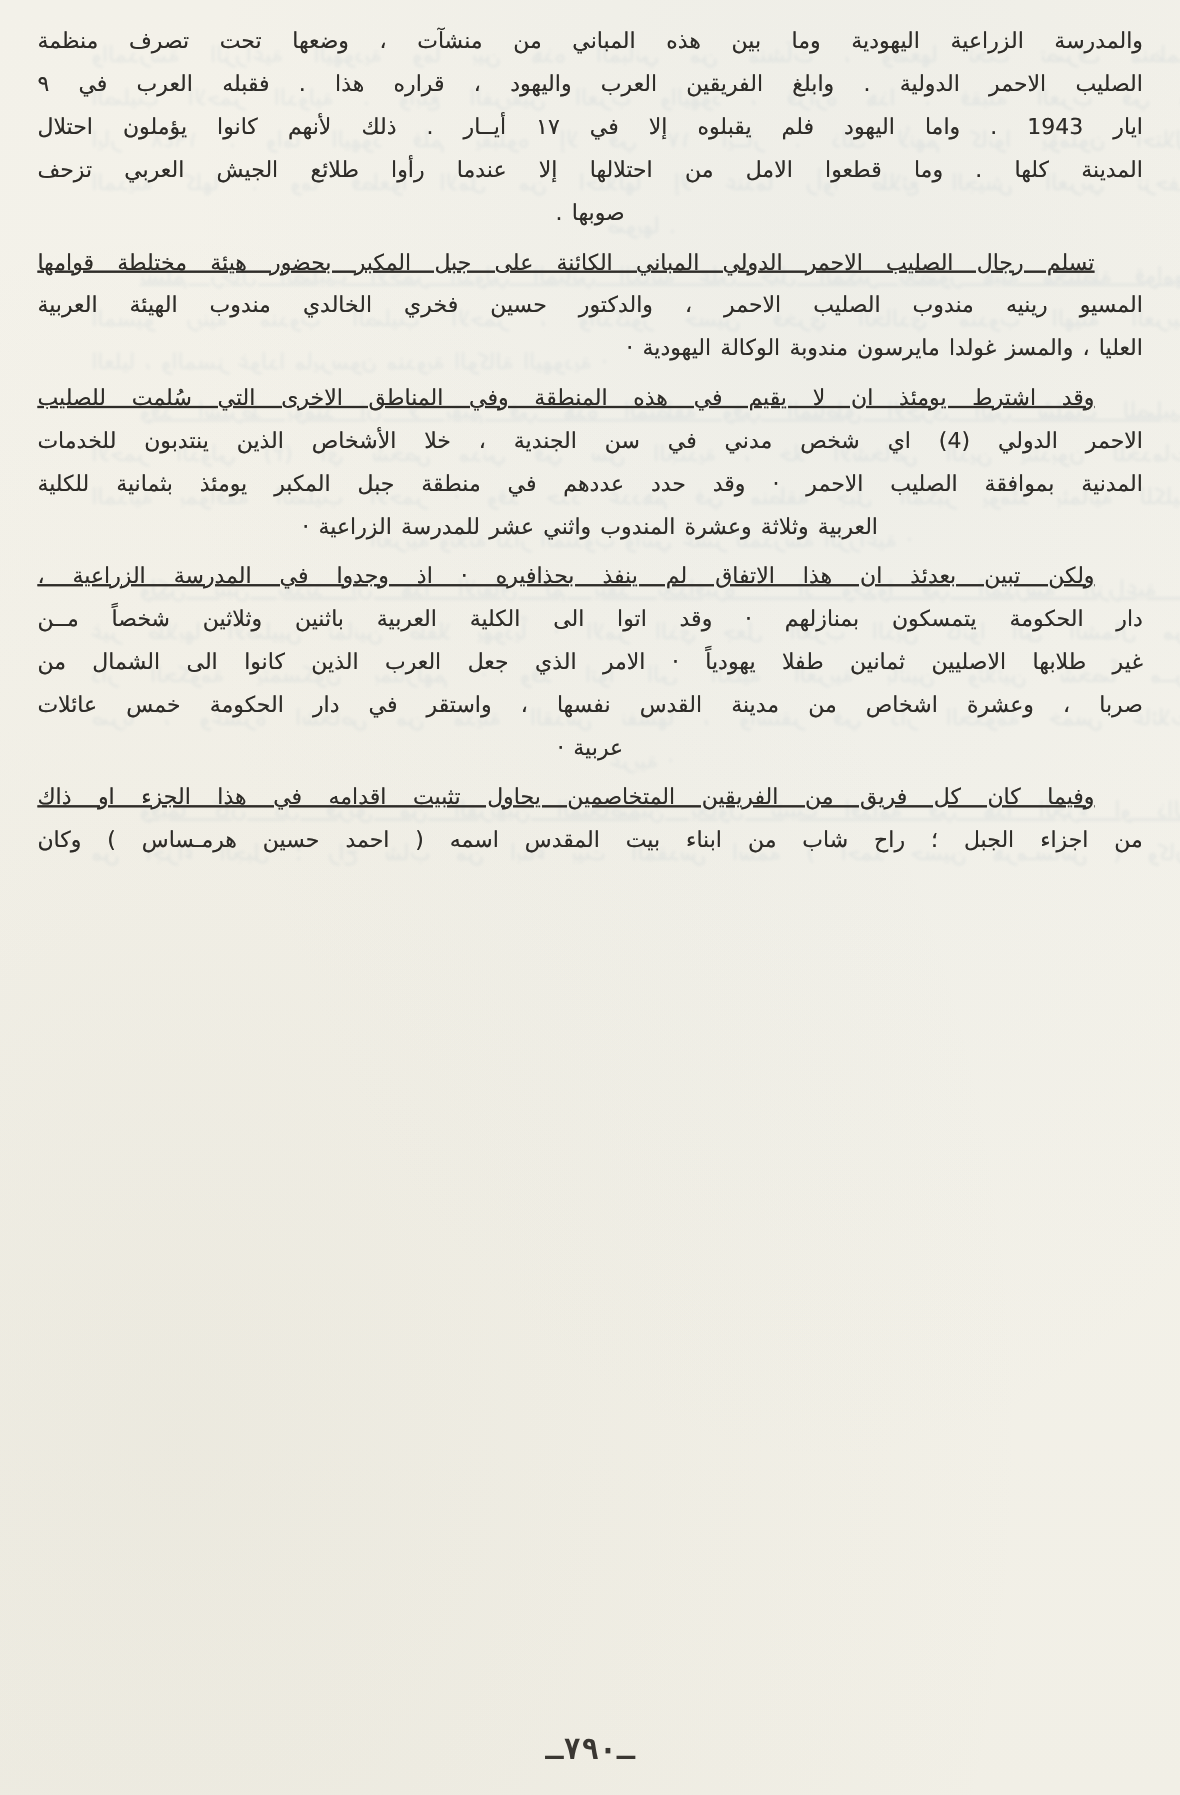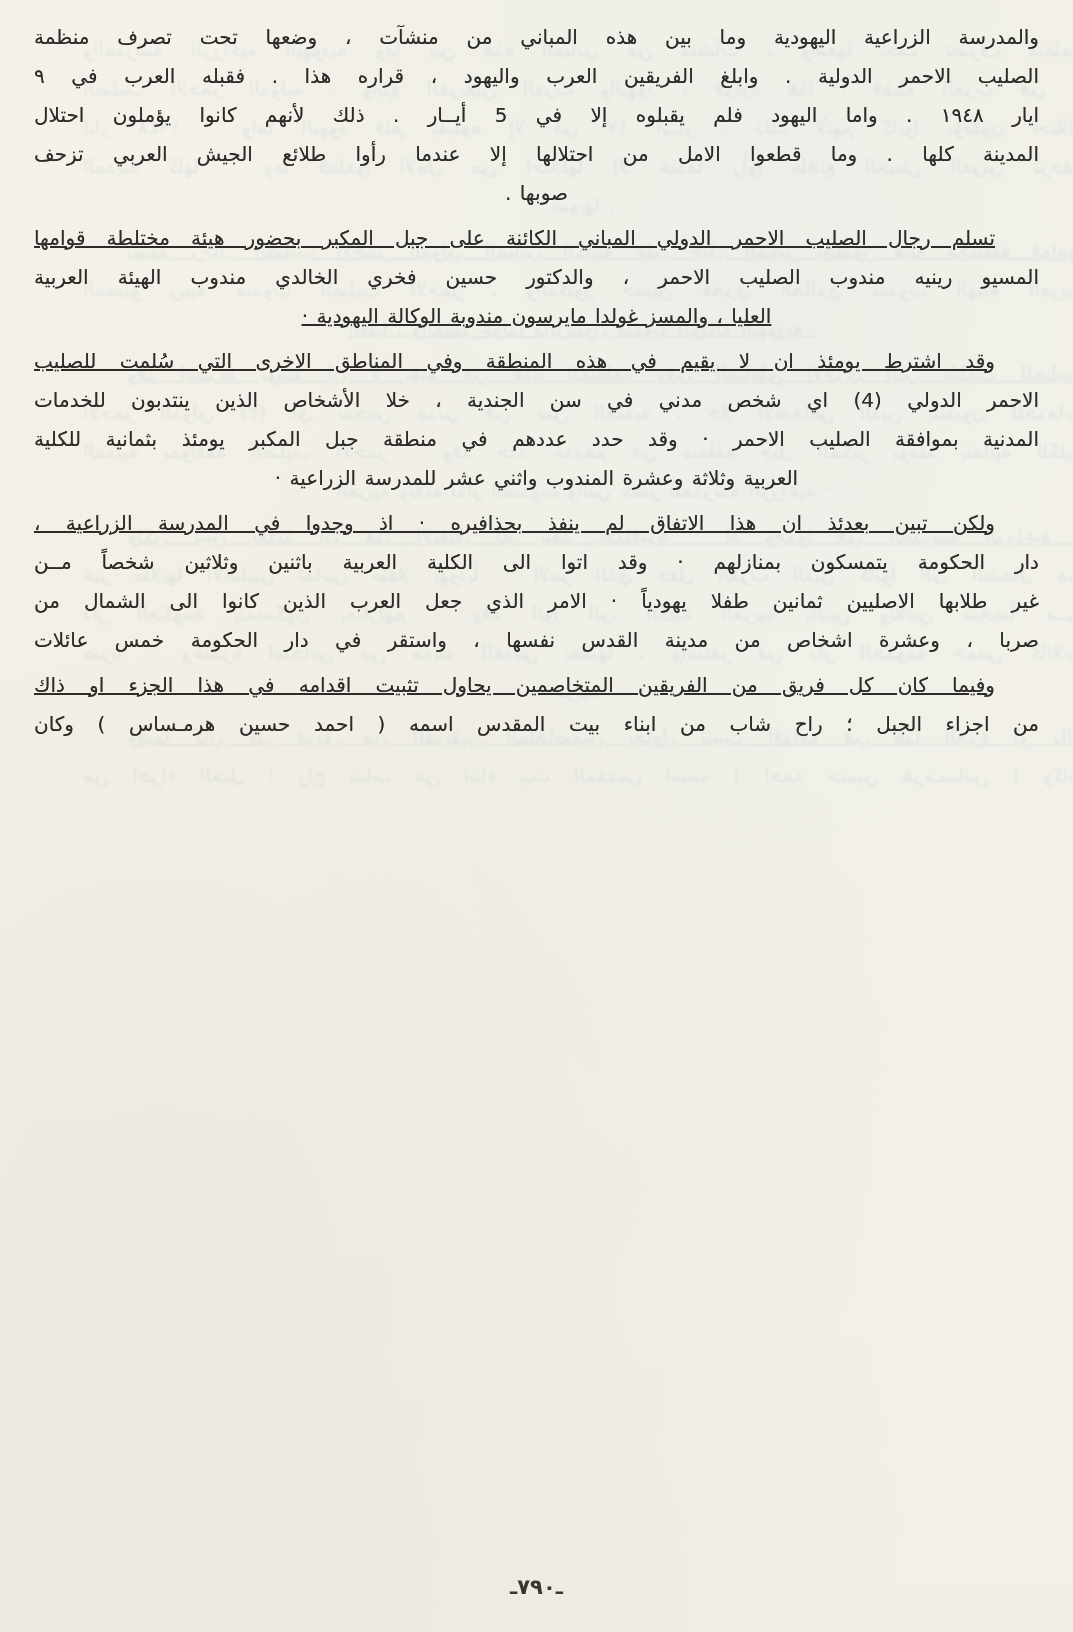--- a/index.html
+++ b/index.html
@@ -52,33 +52,34 @@
     white-space: normal;
     letter-spacing: 0;
     word-spacing: 2px;
     text-shadow: 0 0 0.6px rgba(40,38,34,0.55);
   }
   .line.just {
     text-align: justify;
     text-align-last: justify;
   }
   .line.right { text-align: center; }
-  .line.cent  { text-align: center; text-decoration: underline; }
+  .line.cent  { text-align: right; }
   .line.indent { text-indent: 44px; text-decoration: underline; }
   .page-number {
     position: absolute;
     left: 0;
     right: 0;
     top: 1575px;
     text-align: center;
-    font-size: 21px;
+    font-size: 27px;
     font-weight: bold;
     color: #3a3732;
     letter-spacing: 2px;
     z-index: 1;
+    font-family: Liberation Mono, monospace;
   }
 </style>
 </head>
 <body>
 
 <div class="page">
 
   <div class="ghost" aria-hidden="true">
       <div class="para">
         <div class="line just">والمدرسة الزراعية اليهودية وما بين هذه المباني من منشآت ، وضعها تحت تصرف منظمة</div>
@@ -108,40 +109,41 @@
       <div class="para">
         <div class="line just indent">وفيما كان كل فريق من الفريقين المتخاصمين يحاول تثبيت اقدامه في هذا الجزء او ذاك</div>
         <div class="line just">من اجزاء الجبل ؛ راح شاب من ابناء بيت المقدس اسمه ( احمد حسين هرمـساس ) وكان</div>
       </div>
     </div>
 
   <div class="body-text">
       <div class="para">
         <div class="line just">والمدرسة الزراعية اليهودية وما بين هذه المباني من منشآت ، وضعها تحت تصرف منظمة</div>
         <div class="line just">الصليب الاحمر الدولية . وابلغ الفريقين العرب واليهود ، قراره هذا . فقبله العرب في ٩</div>
-        <div class="line just">ايار ١٩٤٨ . واما اليهود فلم يقبلوه إلا في 5 أيــار . ذلك لأنهم كانوا يؤملون احتلال</div>
+        <div class="line just">ايار 1943 . واما اليهود فلم يقبلوه إلا في ١٧ أيــار . ذلك لأنهم كانوا يؤملون احتلال</div>
         <div class="line just">المدينة كلها . وما قطعوا الامل من احتلالها إلا عندما رأوا طلائع الجيش العربي تزحف</div>
         <div class="line right">صوبها .</div>
       </div>
       <div class="para">
         <div class="line just indent">تسلم رجال الصليب الاحمر الدولي المباني الكائنة على جبل المكبر بحضور هيئة مختلطة قوامها</div>
         <div class="line just">المسيو رينيه مندوب الصليب الاحمر ، والدكتور حسين فخري الخالدي مندوب الهيئة العربية</div>
         <div class="line cent">العليا ، والمسز غولدا مايرسون مندوبة الوكالة اليهودية ·</div>
       </div>
       <div class="para">
         <div class="line just indent">وقد اشترط يومئذ ان لا يقيم في هذه المنطقة وفي المناطق الاخرى التي سُلمت للصليب</div>
         <div class="line just">الاحمر الدولي (4) اي شخص مدني في سن الجندية ، خلا الأشخاص الذين ينتدبون للخدمات</div>
         <div class="line just">المدنية بموافقة الصليب الاحمر · وقد حدد عددهم في منطقة جبل المكبر يومئذ بثمانية للكلية</div>
         <div class="line right">العربية وثلاثة وعشرة المندوب واثني عشر للمدرسة الزراعية ·</div>
       </div>
       <div class="para">
         <div class="line just indent">ولكن تبين بعدئذ ان هذا الاتفاق لم ينفذ بحذافيره · اذ وجدوا في المدرسة الزراعية ،</div>
         <div class="line just">دار الحكومة يتمسكون بمنازلهم · وقد اتوا الى الكلية العربية باثنين وثلاثين شخصاً مــن</div>
         <div class="line just">غير طلابها الاصليين ثمانين طفلا يهودياً · الامر الذي جعل العرب الذين كانوا الى الشمال من</div>
         <div class="line just">صربا ، وعشرة اشخاص من مدينة القدس نفسها ، واستقر في دار الحكومة خمس عائلات</div>
+        <div class="line right">عربية ·</div>
       </div>
       <div class="para">
         <div class="line just indent">وفيما كان كل فريق من الفريقين المتخاصمين يحاول تثبيت اقدامه في هذا الجزء او ذاك</div>
         <div class="line just">من اجزاء الجبل ؛ راح شاب من ابناء بيت المقدس اسمه ( احمد حسين هرمـساس ) وكان</div>
       </div>
     </div>
 
   <div class="page-number">ـ٧٩٠ـ</div>
 
 </div>

